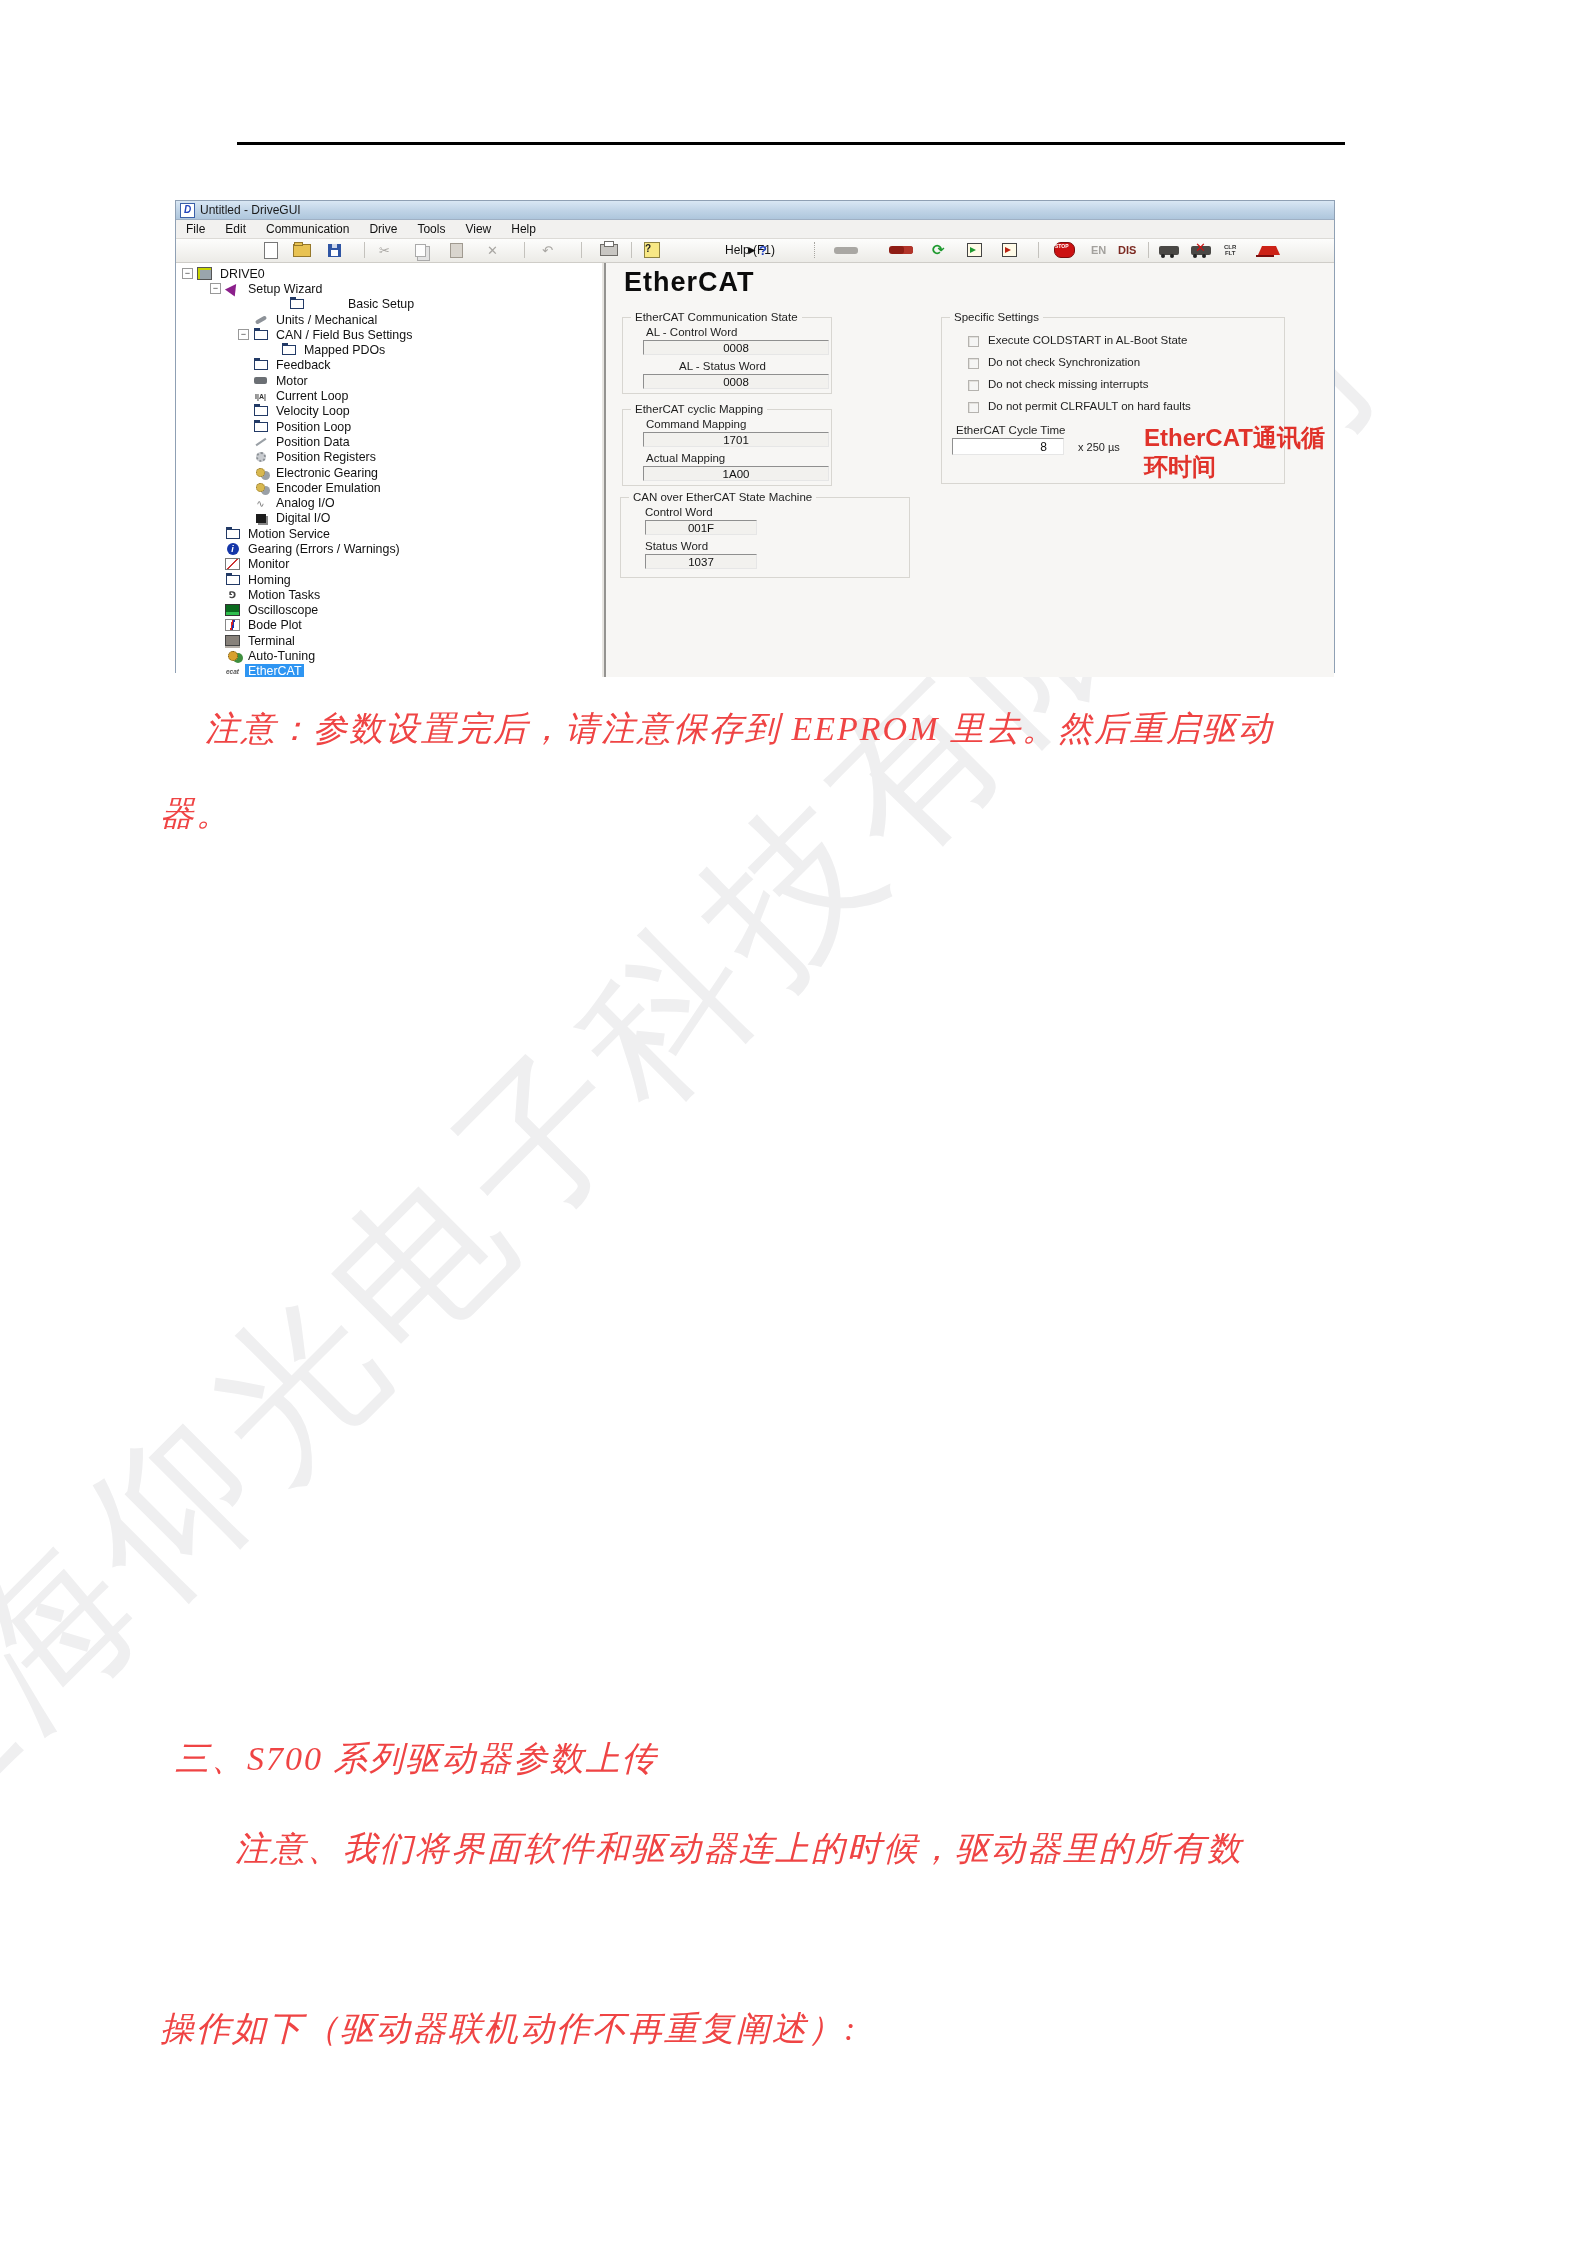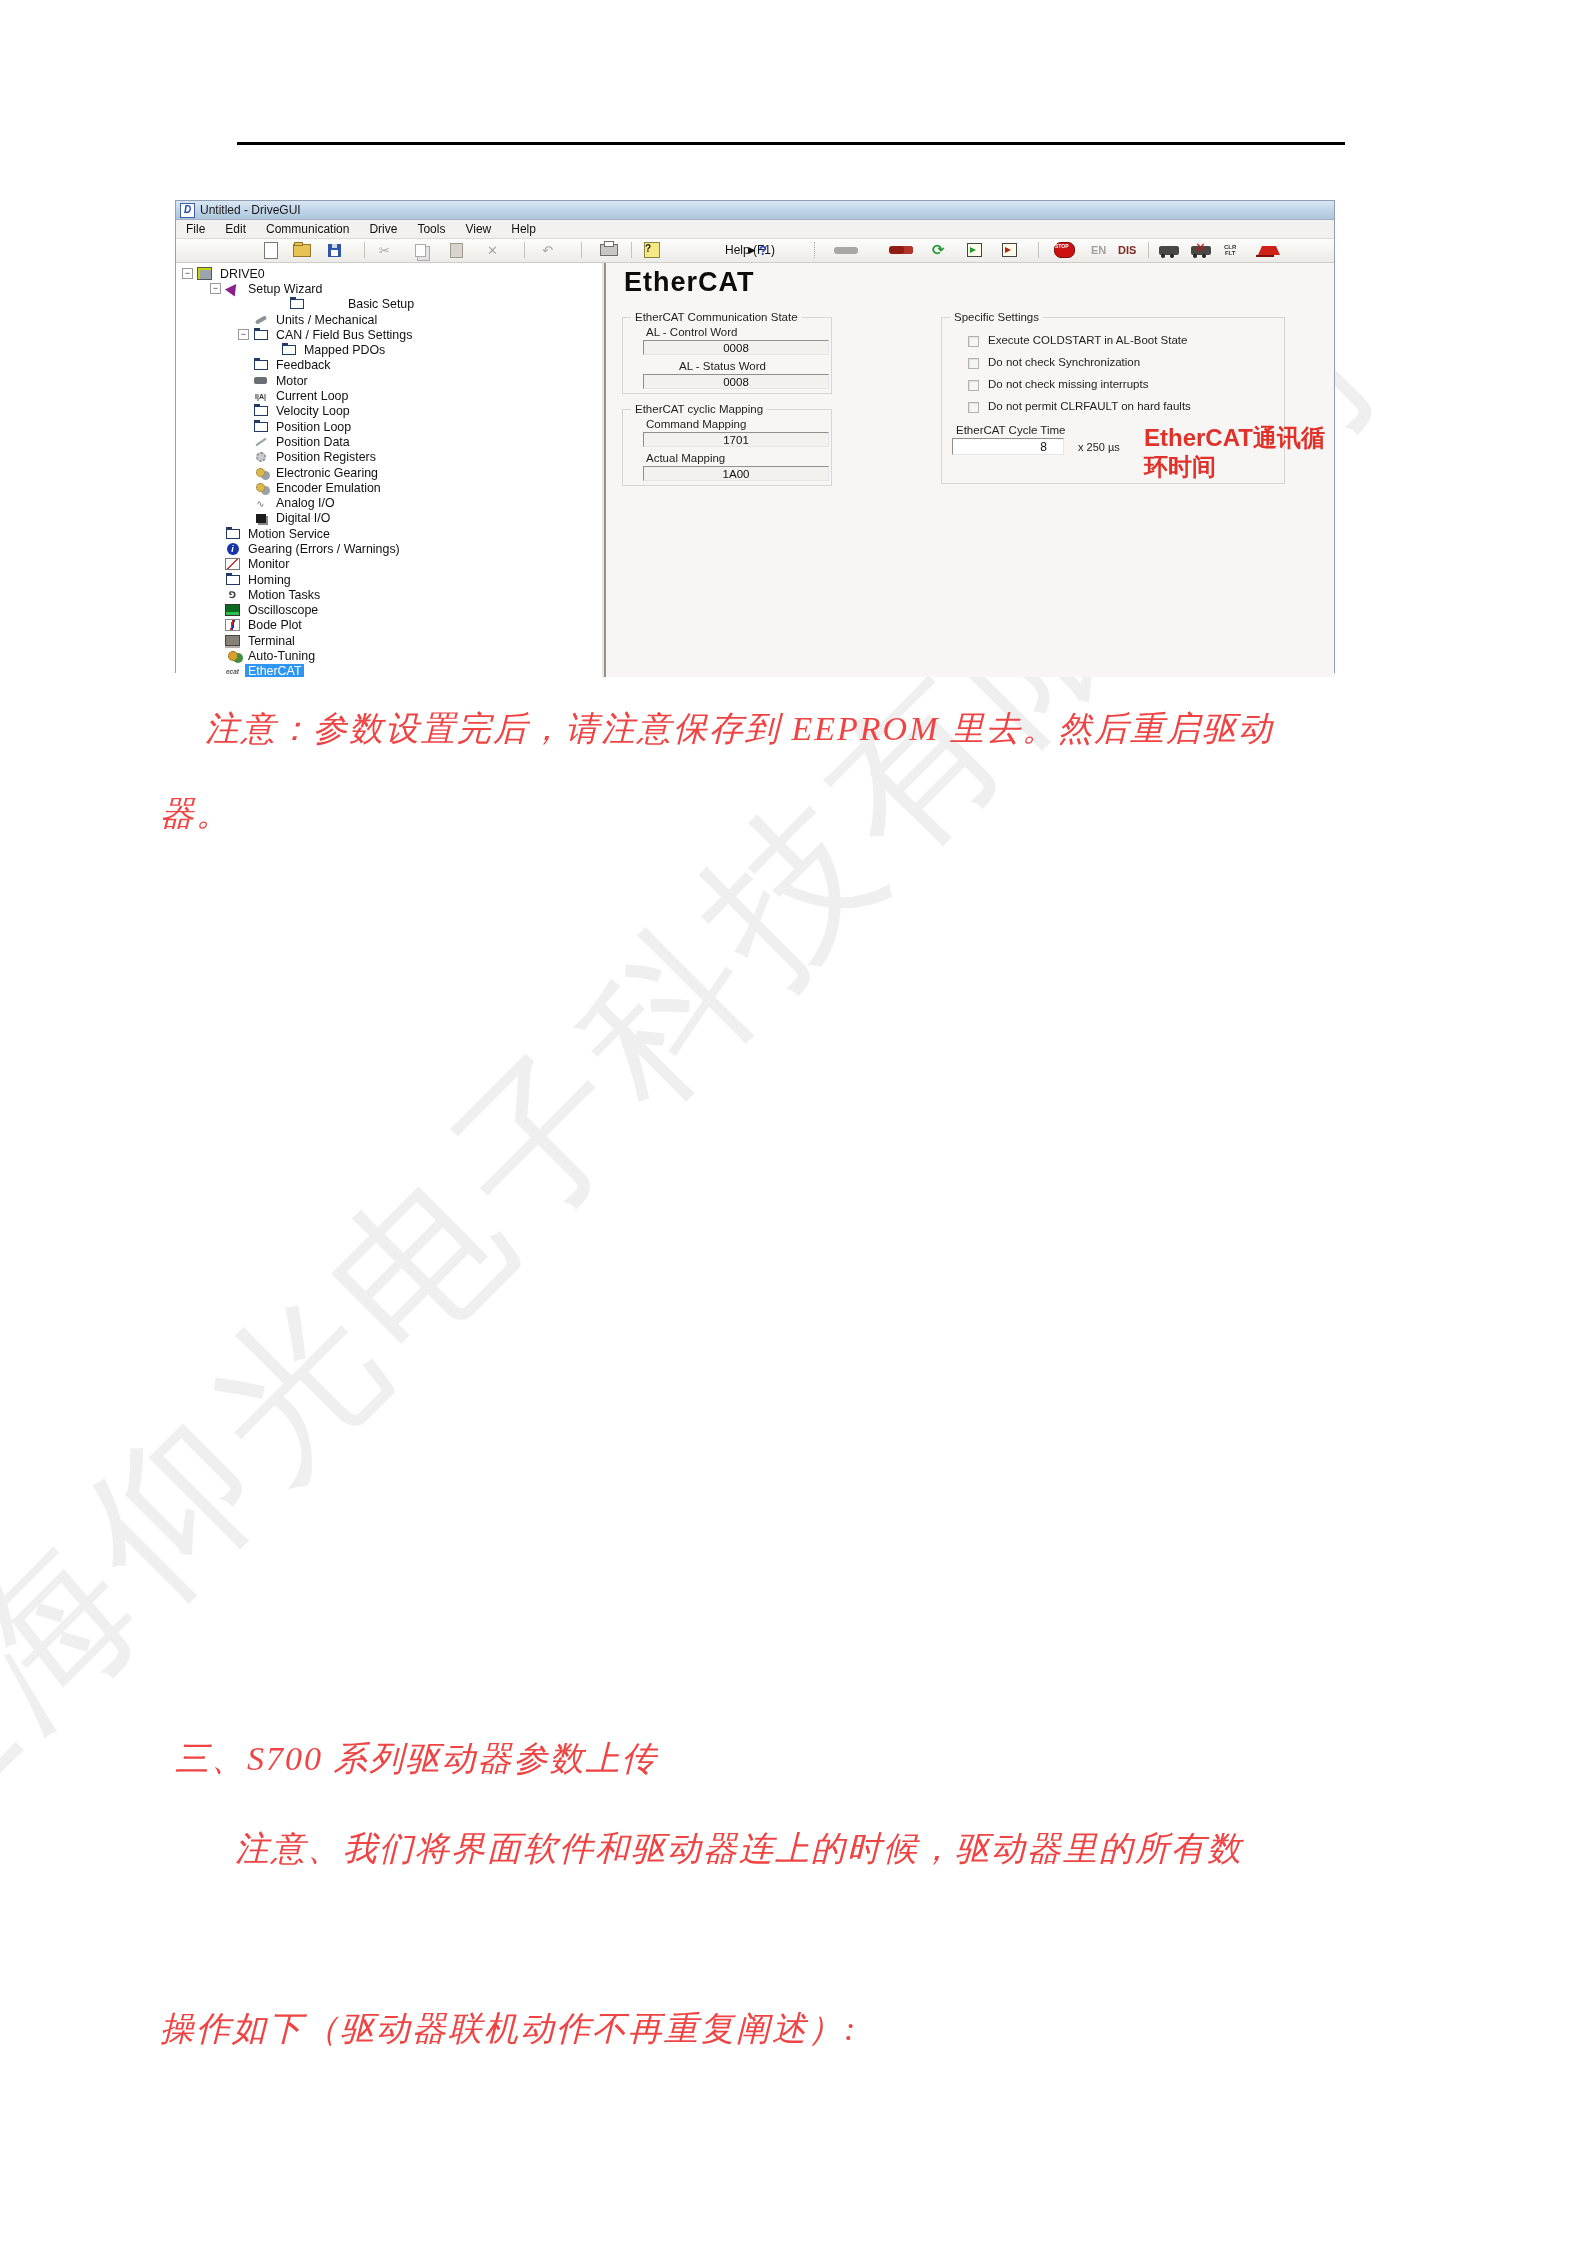--- a/index.html
+++ b/index.html
@@ -423,20 +423,27 @@
             <span class="flabel" style="left: 23px; top: 42px; margin-left: 33px;">AL - Status Word</span>
             <span class="fbox" style="left: 20px; top: 56px; width: 186px;">0008</span>
           </div>
           <div class="group" style="left: 16px; top: 146px; width: 210px; height: 77px;">
             <span class="gtitle">EtherCAT cyclic Mapping</span>
             <span class="flabel" style="left: 23px; top: 8px;">Command Mapping</span>
             <span class="fbox" style="left: 20px; top: 22px; width: 186px;">1701</span>
             <span class="flabel" style="left: 23px; top: 42px;">Actual Mapping</span>
             <span class="fbox" style="left: 20px; top: 56px; width: 186px;">1A00</span>
           </div>
+          <div class="group" style="left: 14px; top: 234px; width: 290px; height: 81px;">
+            <span class="gtitle">CAN over EtherCAT State Machine</span>
+            <span class="flabel" style="left: 24px; top: 8px;">Control Word</span>
+            <span class="fbox" style="left: 24px; top: 22px; width: 112px;">001F</span>
+            <span class="flabel" style="left: 24px; top: 42px;">Status Word</span>
+            <span class="fbox" style="left: 24px; top: 56px; width: 112px;">1037</span>
+          </div>
           <div class="group" style="left:335px;top:54px;width:344px;height:167px;">
           <span class="gtitle">Specific Settings</span>
           <span class="cb" style="left: 26px; top: 18px;"></span><span class="cbl" style="left: 46px; top: 16px;">Execute COLDSTART in AL-Boot State</span><span class="cb" style="left: 26px; top: 40px;"></span><span class="cbl" style="left: 46px; top: 38px;">Do not check Synchronization</span><span class="cb" style="left: 26px; top: 62px;"></span><span class="cbl" style="left: 46px; top: 60px;">Do not check missing interrupts</span><span class="cb" style="left: 26px; top: 84px;"></span><span class="cbl" style="left: 46px; top: 82px;">Do not permit CLRFAULT on hard faults</span><span id="cb-anchor"></span>
           <span class="flabel" style="left:14px;top:106px;">EtherCAT Cycle Time</span>
           <span class="cyclebox">8</span>
           <span class="cycleunit">x 250 µs</span>
         </div>
 
         <div class="annotation">
           <div>EtherCAT通讯循</div>

